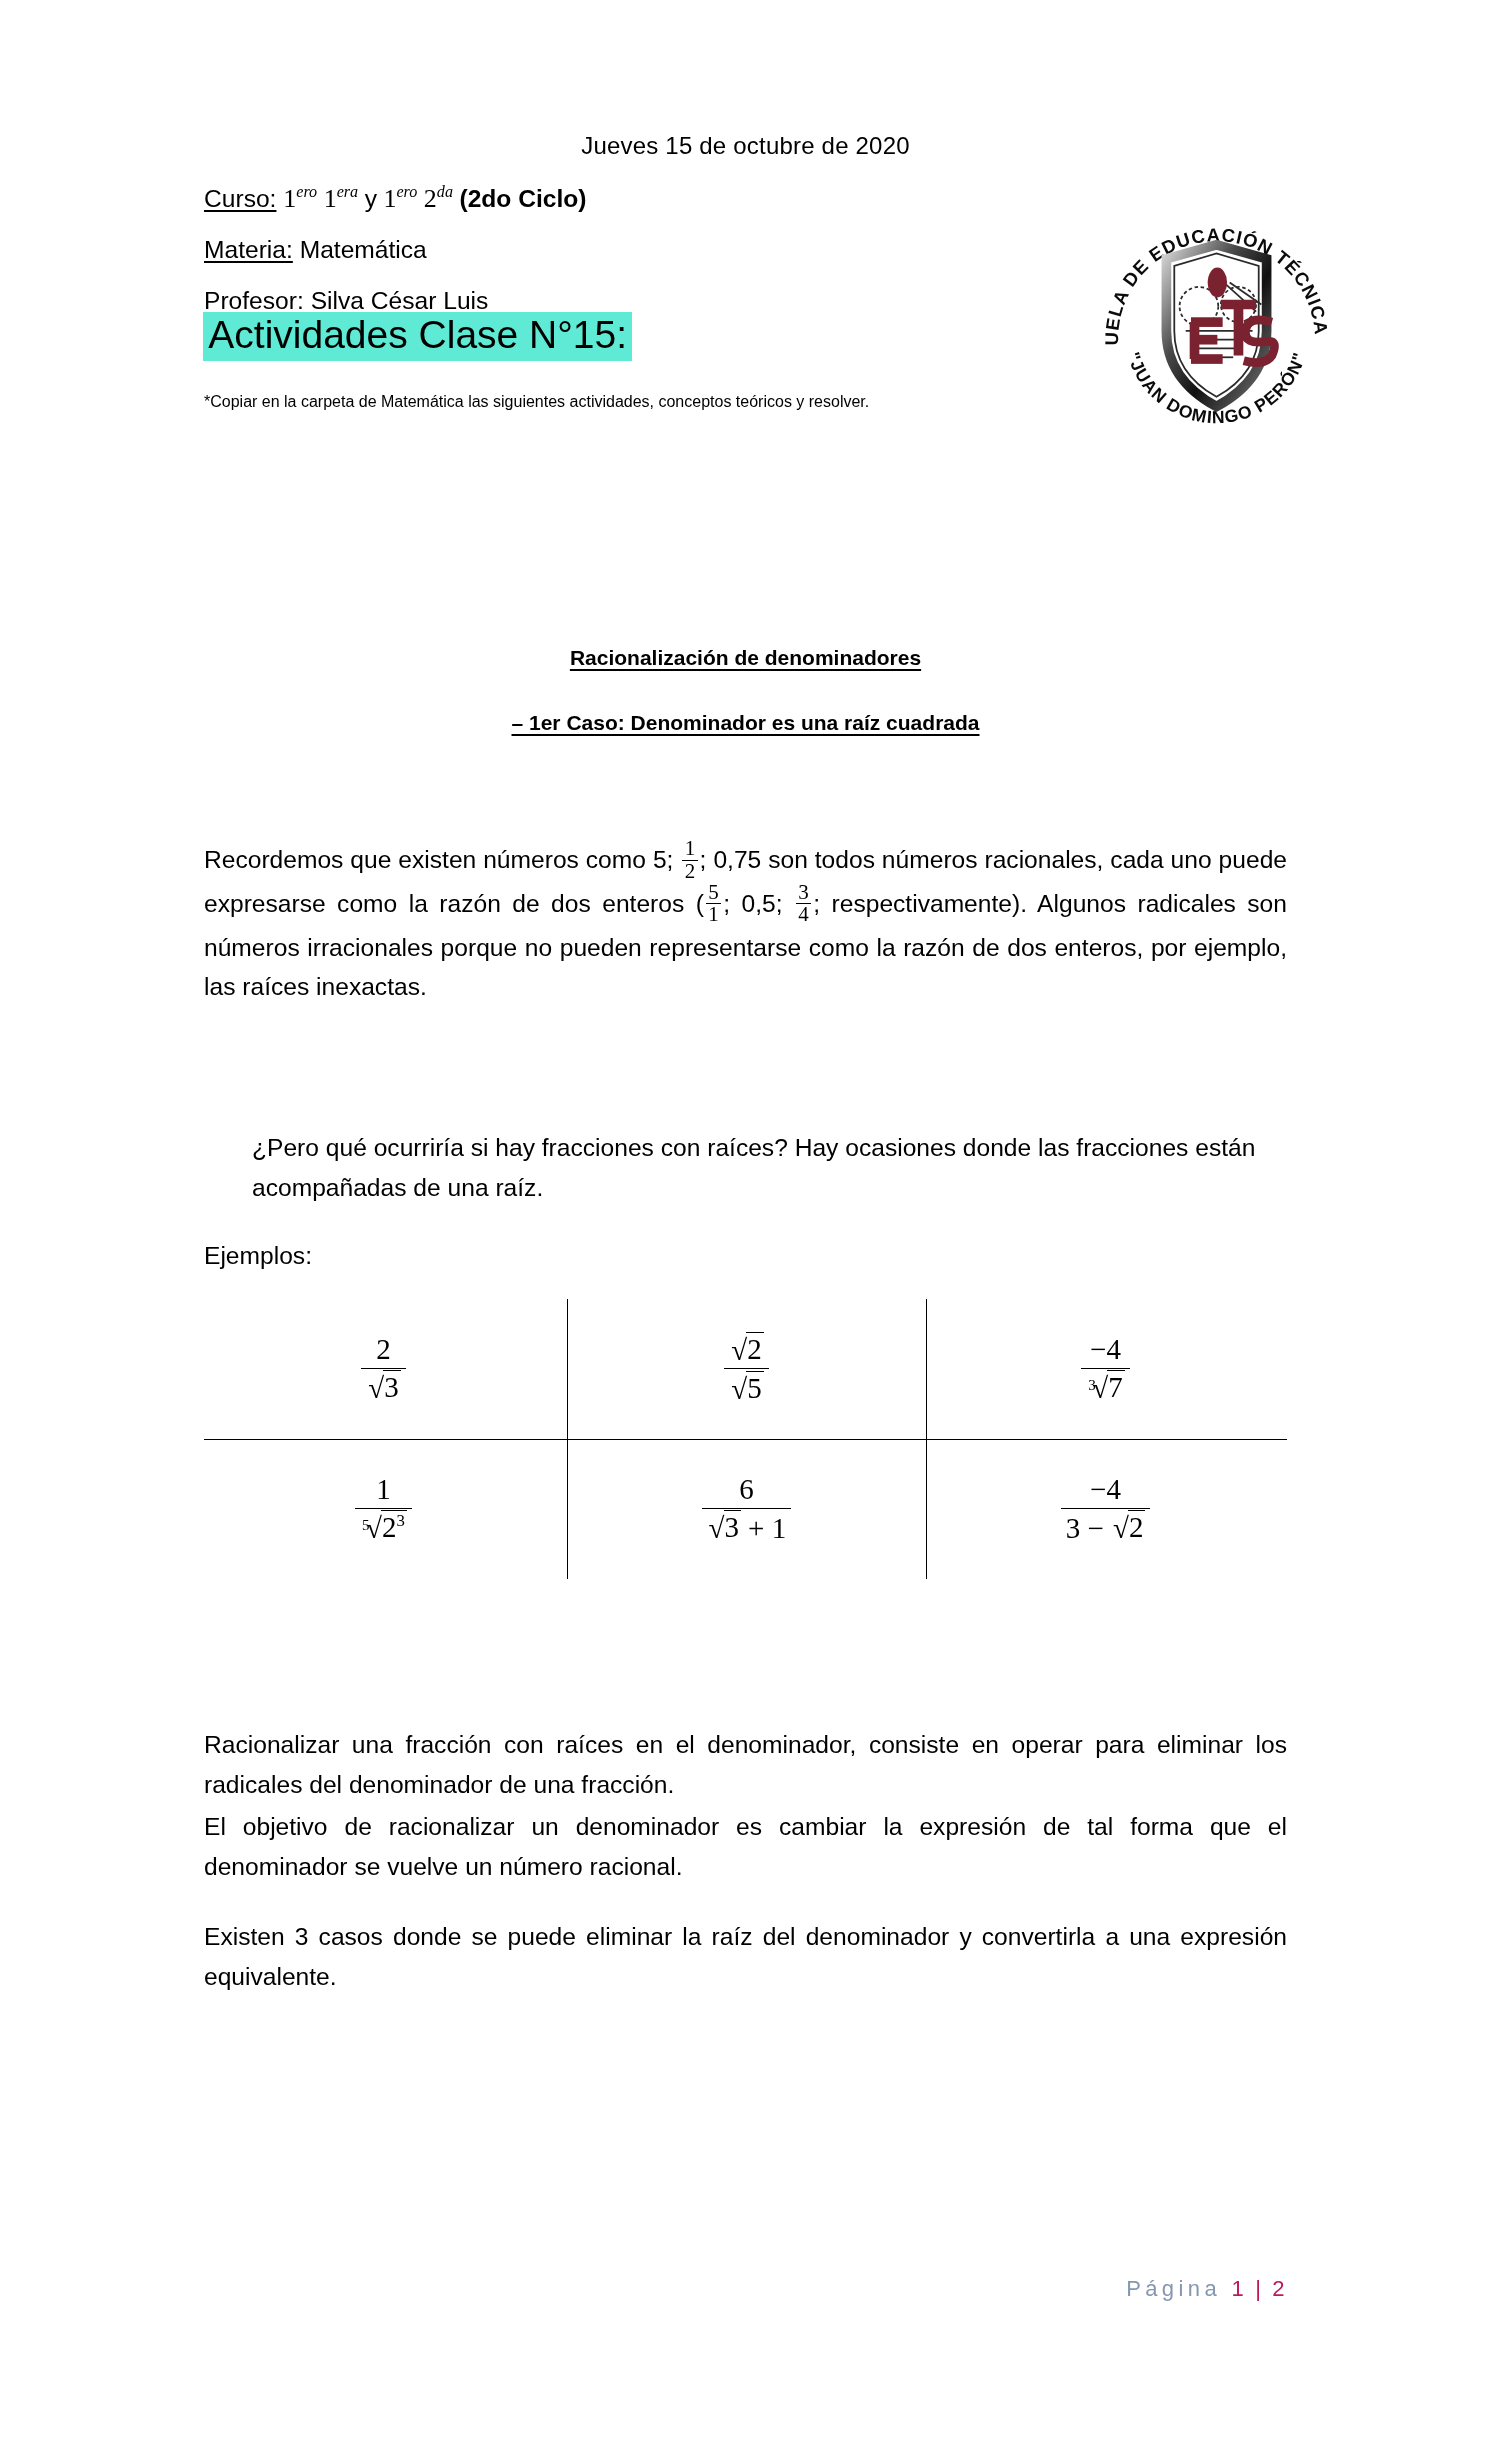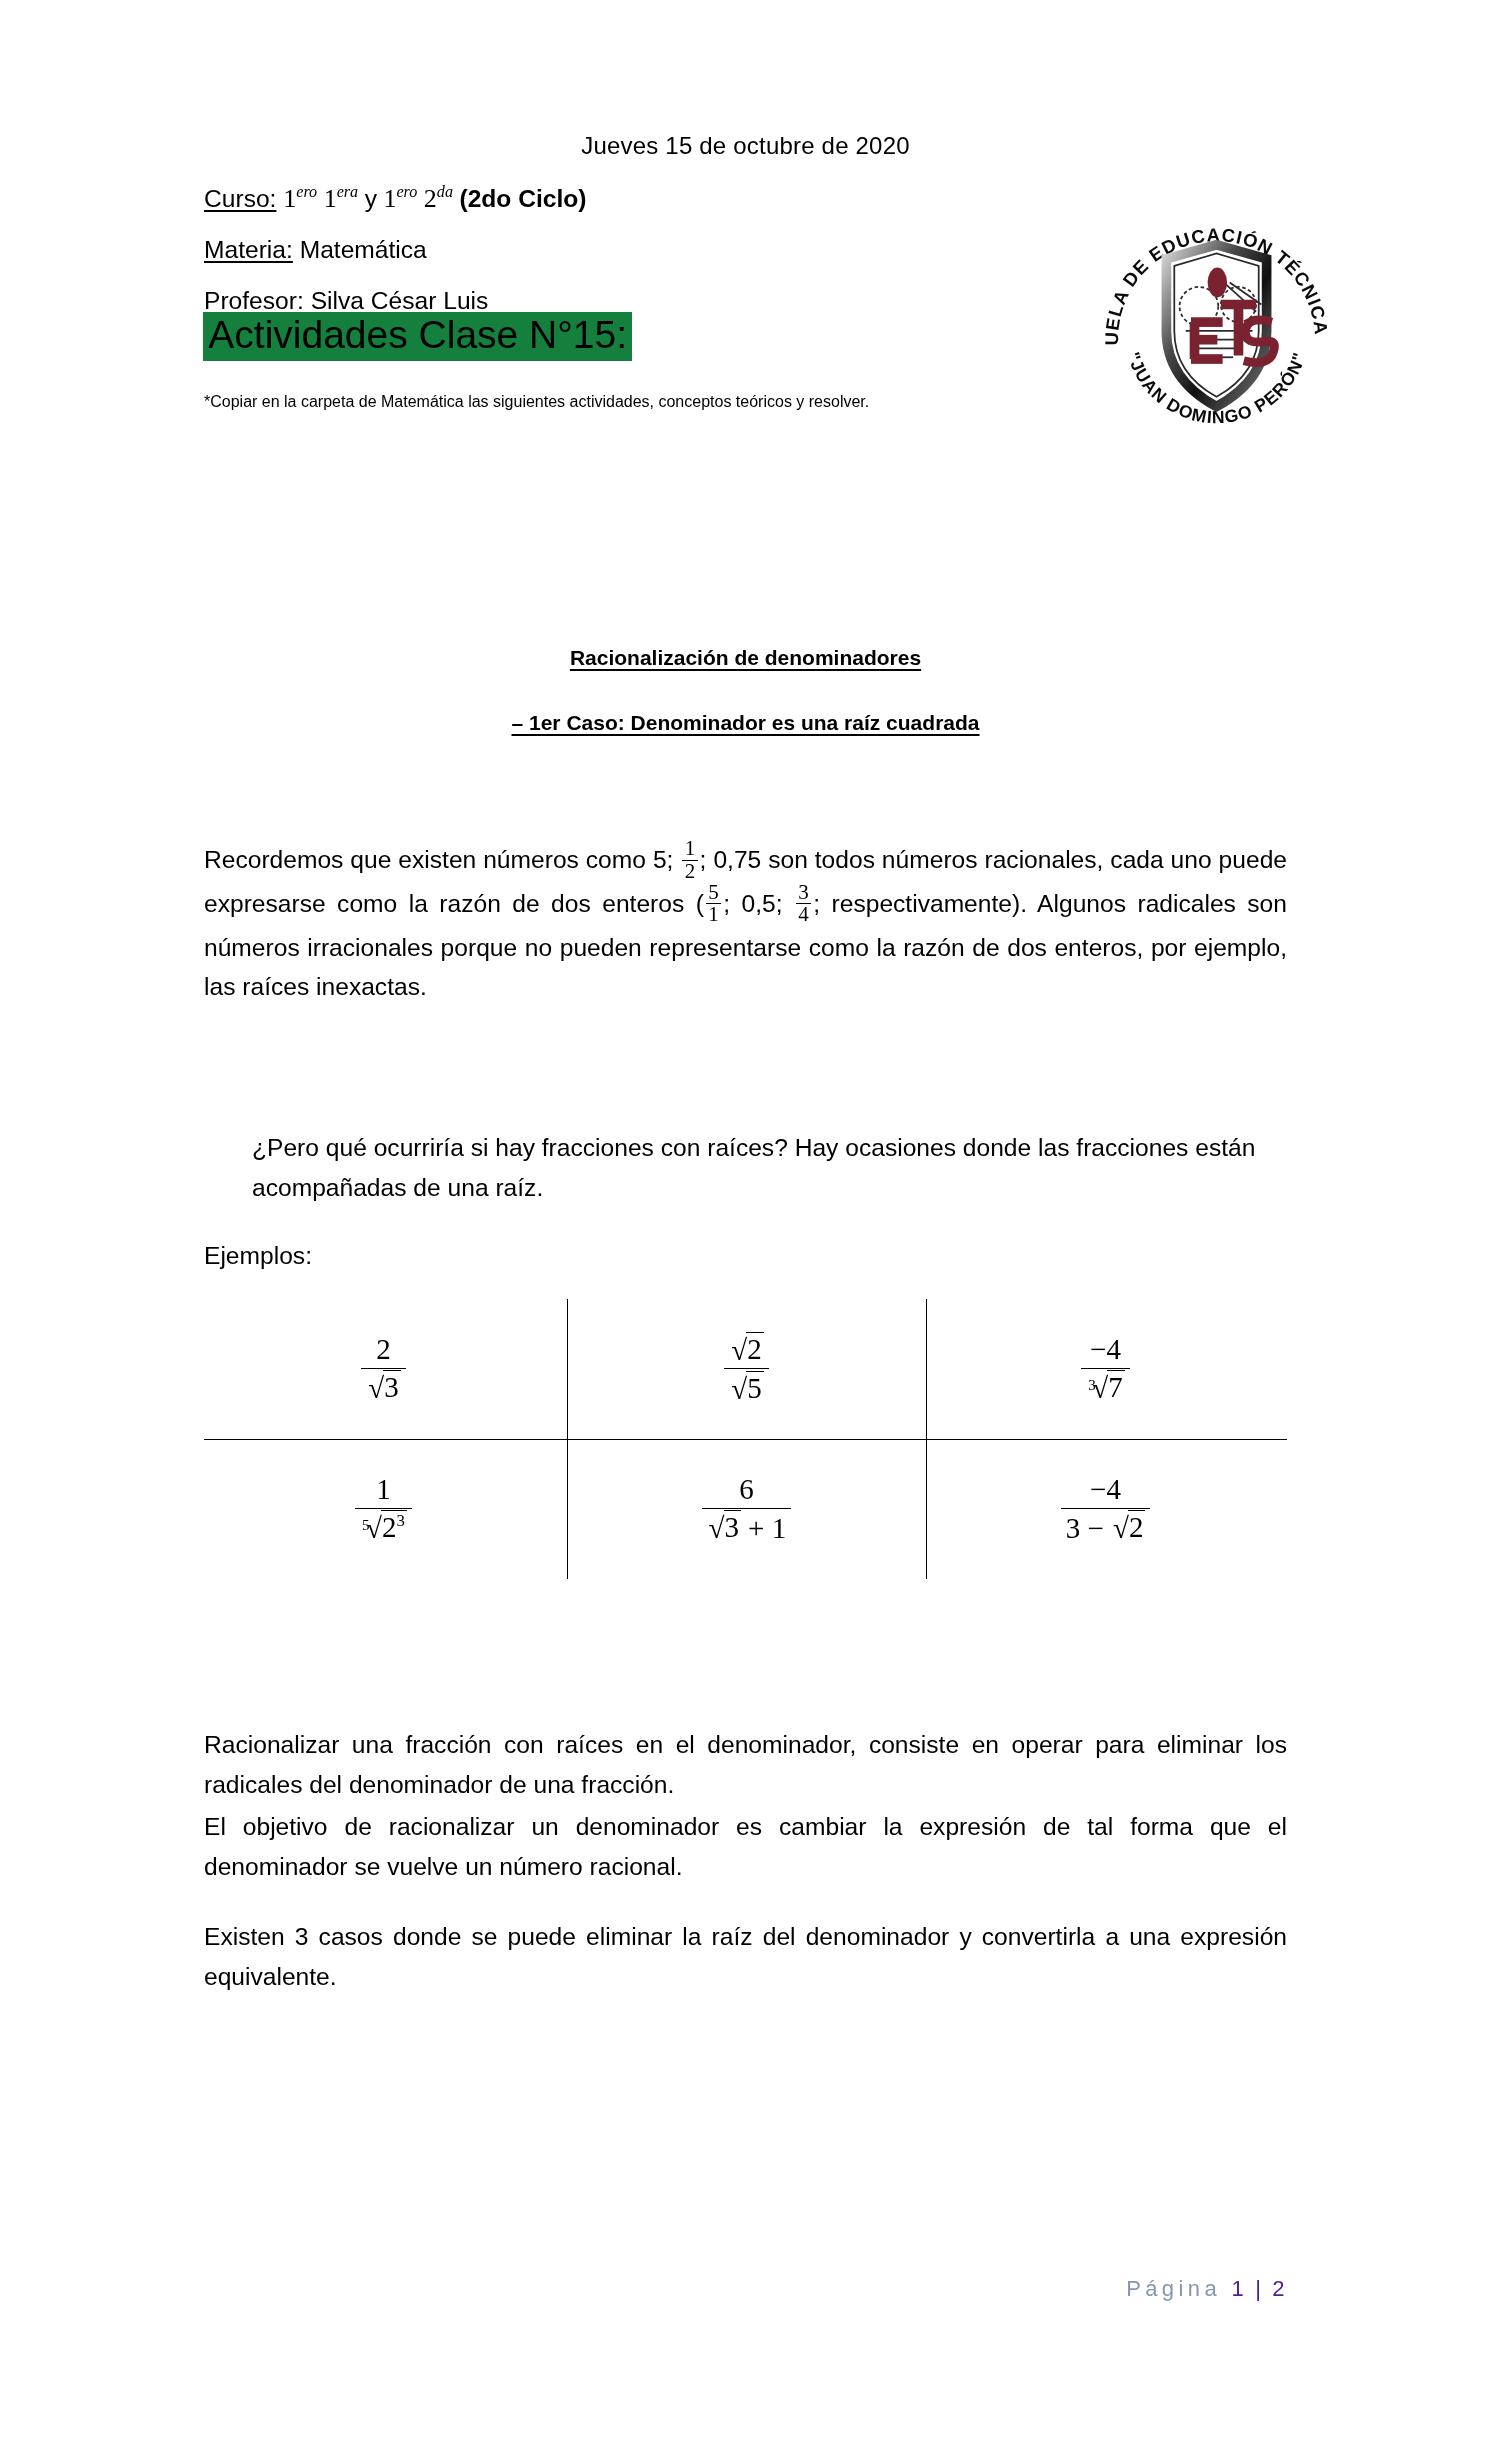--- a/index.html
+++ b/index.html
@@ -58,21 +58,21 @@
     font-size: 0.62em;
     vertical-align: super;
     line-height: 0;
   }
   .bold { font-weight: bold; }
 
   .title-highlight {
     position: absolute;
     left: 203px;
     top: 312px;
-    background: #15803d;
+    background: #5eead4;
     font-size: 39px;
     font-weight: normal;
     padding: 2.6px 5.3px 5.3px 5.3px;
     line-height: 1.05;
     display: inline-block;
     letter-spacing: 0px;
   }
 
   .note {
     position: absolute;
@@ -227,21 +227,21 @@
     position: absolute;
     left: 204px;
     top: 2276px;
     width: 1083px;
     text-align: right;
     font-size: 22px;
     color: #8496b0;
     letter-spacing: 4.4px;
   }
   .footer .pagenum {
-    color: #4c1d95;
+    color: #be185d;
     letter-spacing: 2.6px;
   }
 </style>
 </head>
 <body>
 
 <div class="page">
 
   <div class="date-line">Jueves 15 de octubre de 2020</div>
 

